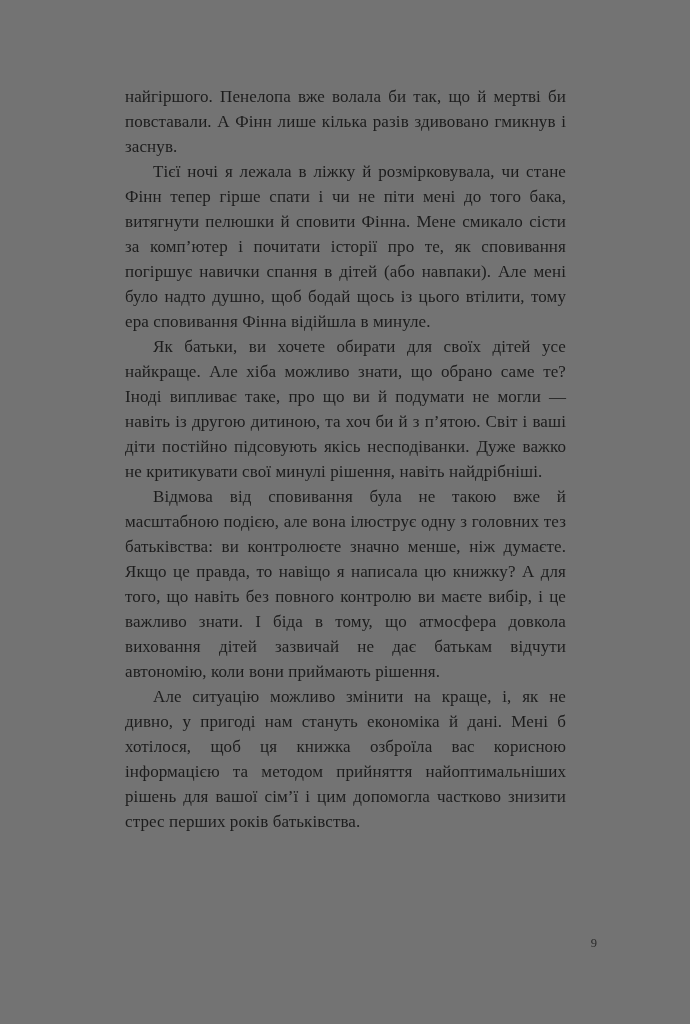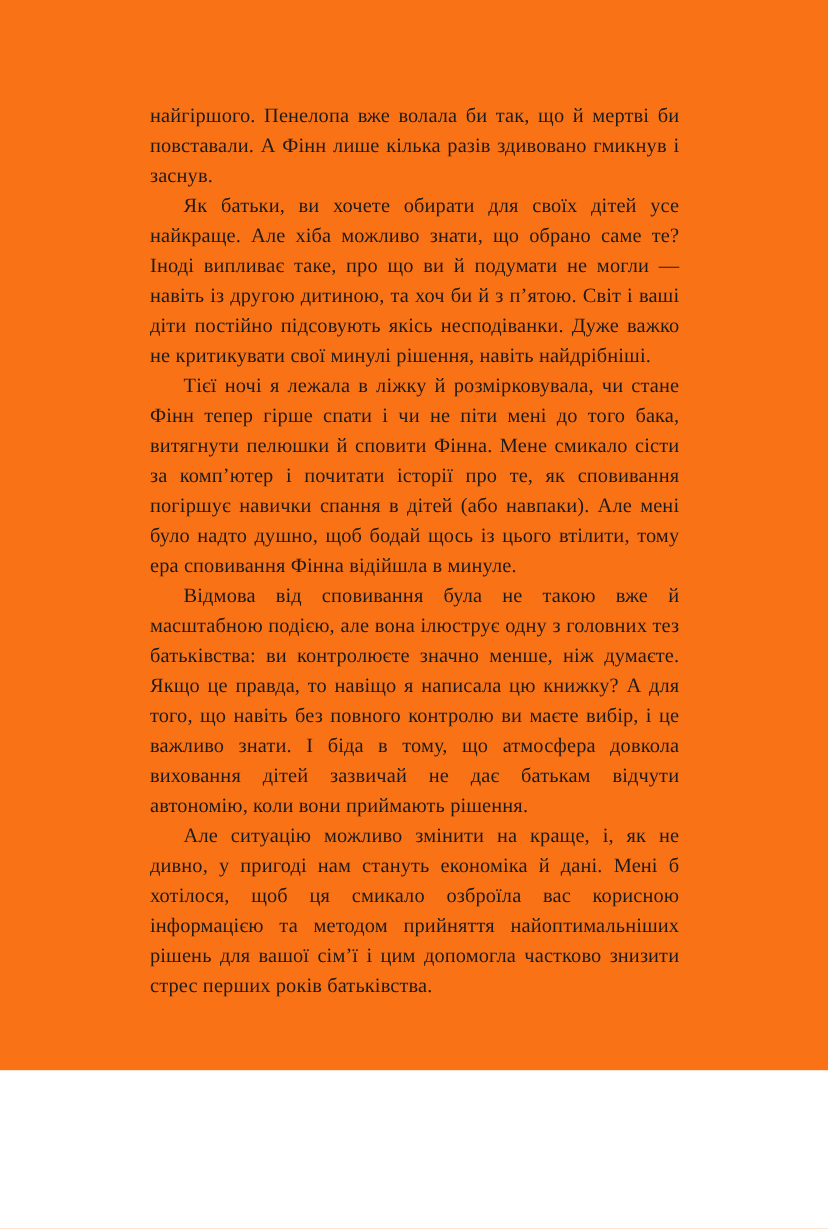--- a/index.html
+++ b/index.html
@@ -3,22 +3,22 @@
 <meta charset="utf-8">
 <style>
   html, body {
     margin: 0;
     padding: 0;
     background: #ffffff;
   }
   .book-page {
     position: relative;
     width: 690px;
-    height: 892px;
-    background: #f97316;
+    height: 1024px;
+    background: #737373;
     overflow: hidden;
     font-family: "Liberation Serif", "DejaVu Serif", serif;
     color: #1c1c1c;
   }
   .text-block {
     position: absolute;
     left: 125px;
     top: 84px;
     width: 441px;
     font-size: 17px;
@@ -40,19 +40,19 @@
     font-size: 12.5px;
     color: #2a2a2a;
   }
 </style>
 </head>
 <body>
 
 <div class="book-page">
   <div class="text-block" id="text-block">
       <p>найгіршого. Пенелопа вже волала би так, що й мертві би повставали. А Фінн лише кілька разів здивовано гмикнув і заснув.</p>
+      <p class="indented">Тієї ночі я лежала в ліжку й розмірковувала, чи стане Фінн тепер гірше спати і чи не піти мені до того бака, витягнути пелюшки й сповити Фінна. Мене смикало сісти за комп’ютер і почитати історії про те, як сповивання погіршує навички спання в дітей (або навпаки). Але мені було надто душно, щоб бодай щось із цього втілити, тому ера сповивання Фінна відійшла в минуле.</p>
       <p class="indented">Як батьки, ви хочете обирати для своїх дітей усе найкраще. Але хіба можливо знати, що обрано саме те? Іноді випливає таке, про що ви й подумати не могли — навіть із другою дитиною, та хоч би й з п’ятою. Світ і ваші діти постійно підсовують якісь несподіванки. Дуже важко не критикувати свої минулі рішення, навіть найдрібніші.</p>
-      <p class="indented">Тієї ночі я лежала в ліжку й розмірковувала, чи стане Фінн тепер гірше спати і чи не піти мені до того бака, витягнути пелюшки й сповити Фінна. Мене смикало сісти за комп’ютер і почитати історії про те, як сповивання погіршує навички спання в дітей (або навпаки). Але мені було надто душно, щоб бодай щось із цього втілити, тому ера сповивання Фінна відійшла в минуле.</p>
       <p class="indented">Відмова від сповивання була не такою вже й масштабною подією, але вона ілюструє одну з головних тез батьківства: ви контролюєте значно менше, ніж думаєте. Якщо це правда, то навіщо я написала цю книжку? А для того, що навіть без повного контролю ви маєте вибір, і це важливо знати. І біда в тому, що атмосфера довкола виховання дітей зазвичай не дає батькам відчути автономію, коли вони приймають рішення.</p>
-      <p class="indented">Але ситуацію можливо змінити на краще, і, як не дивно, у пригоді нам стануть економіка й дані. Мені б хотілося, щоб ця смикало озброїла вас корисною інформацією та методом прийняття найоптимальніших рішень для вашої сім’ї і цим допомогла частково знизити стрес перших років батьківства.</p>
+      <p class="indented">Але ситуацію можливо змінити на краще, і, як не дивно, у пригоді нам стануть економіка й дані. Мені б хотілося, щоб ця книжка озброїла вас корисною інформацією та методом прийняття найоптимальніших рішень для вашої сім’ї і цим допомогла частково знизити стрес перших років батьківства.</p>
     </div>
   <div class="page-number">9</div>
 </div>
 
 </body></html>

